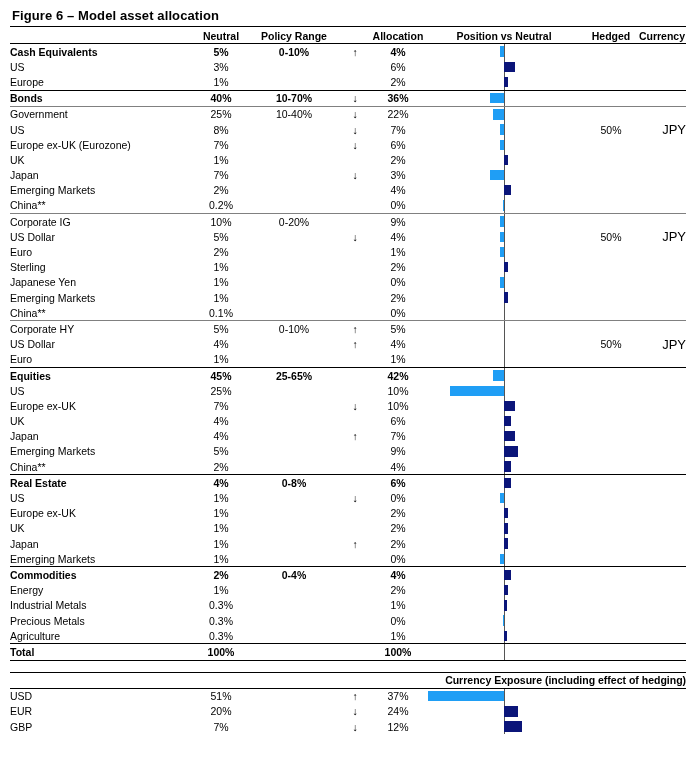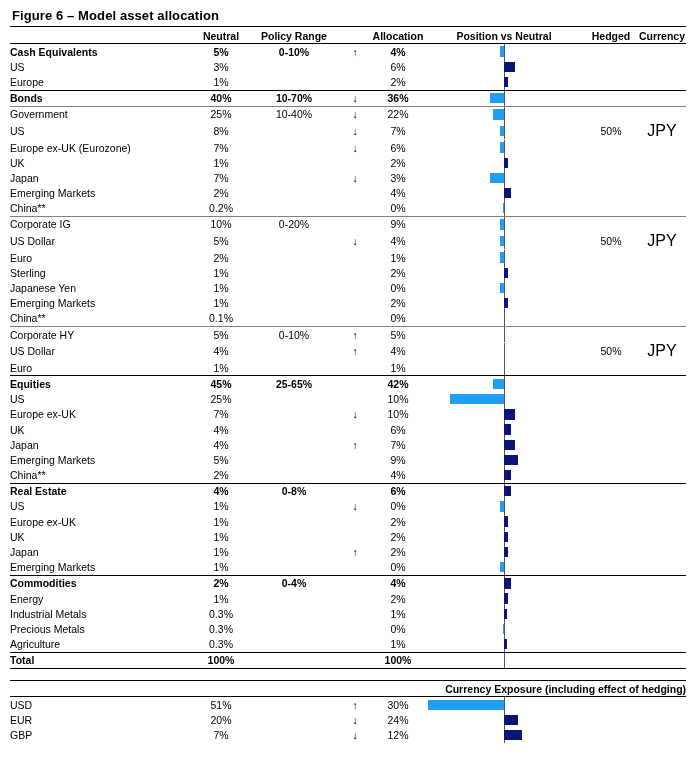--- a/index.html
+++ b/index.html
@@ -67,22 +67,22 @@
     font-size: 10.5px;
   }
   td.alloc-v {
     text-align: center;
   }
   td.hedge {
     text-align: center;
     font-size: 10.5px;
   }
   td.curr {
-    text-align: center;
-    font-size: 16px;
+    text-align: right;
+    font-size: 13px;
   }
   .b { font-weight: bold; }
   .indent1 { padding-left: 11px; }
   
   tr.line-top > td { border-top: 0.9px solid #000; }
   tr.line-bot > td { border-bottom: 0.9px solid #000; }
   tr.thin-top > td { border-top: 0.6px solid #808080; }
   
   td.barcell {
     position: relative;
@@ -757,21 +757,21 @@
     </colgroup>
     <tbody id="curr-body">
         <tr class="row line-top line-bot section-title">
           <td colspan="8">Currency Exposure (including effect of hedging)</td>
         </tr>
         <tr class="row">
           <td class="label">USD</td>
           <td class="num">51%</td>
           <td class="num"></td>
           <td class="arrow">↑</td>
-          <td class="alloc-v">30%</td>
+          <td class="alloc-v">37%</td>
           <td class="barcell">
             <div class="barwrap">
               <div class="zeroline"></div>
               <div class="bar neg" style="width:75.60000000000001px; left:calc(50% - 75.60000000000001px);"></div>
             </div>
           </td>
           <td class="hedge"></td>
           <td class="curr"></td>
         </tr>
         <tr class="row">

